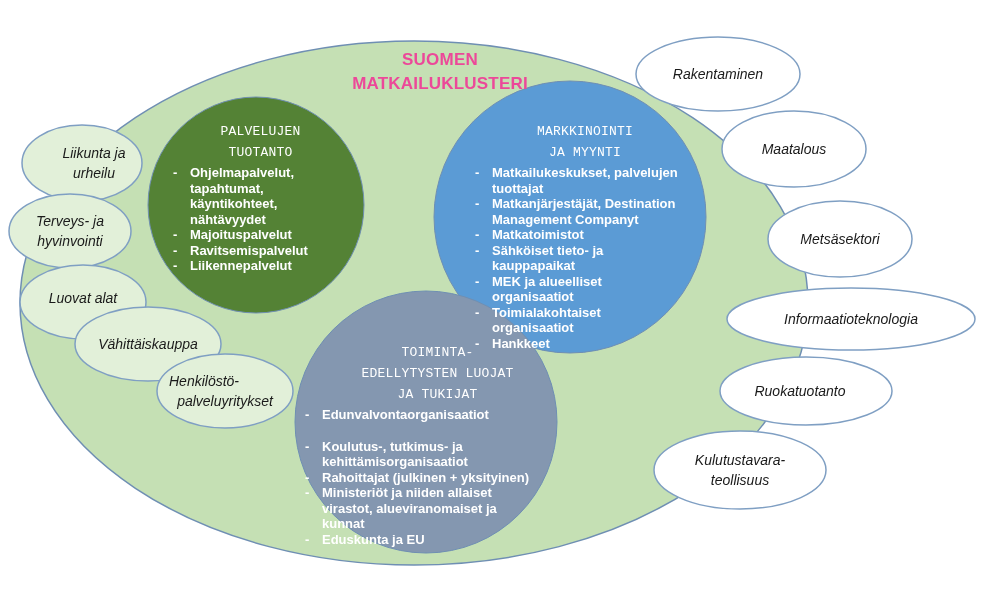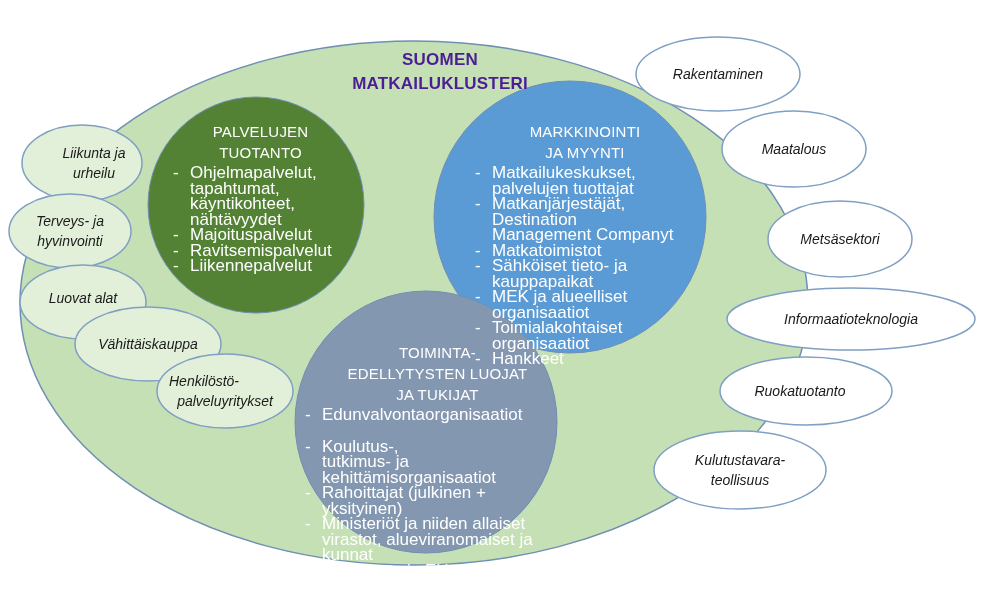--- a/index.html
+++ b/index.html
@@ -1,24 +1,24 @@
 <!DOCTYPE html>
 <html><head>
   <meta charset="utf-8">
   <style>
     html, body { margin: 0; padding: 0; background: #ffffff; }
     body { width: 984px; height: 595px; position: relative; overflow: hidden;
            font-family: "Liberation Sans", "DejaVu Sans", sans-serif; }
     #diagram { position: absolute; left: 0; top: 0; }
     .abs { position: absolute; }
     .title { left: 330px; top: 48px; width: 220px; text-align: center;
-             font-weight: bold; font-size: 17px; line-height: 24px; color: #4c1d95; letter-spacing: 0.2px; }
+             font-weight: bold; font-size: 17px; line-height: 24px; color: #ec4899; letter-spacing: 0.2px; }
     .circle-text { color: #ffffff; }
-    .c-heading { text-align: center; font-size: 15px; line-height: 21px; letter-spacing: 0.2px; }
-    .c-list { list-style: none; margin: 2px 0 0 0; padding: 0; font-size: 17px; line-height: 15.5px; }
+    .c-heading { text-align: center; font-size: 13px; line-height: 21px; letter-spacing: 0.2px; font-family: Liberation Mono, monospace; }
+    .c-list { list-style: none; margin: 2px 0 0 0; padding: 0; font-size: 13px; line-height: 15.5px; font-weight: bold; }
     .c-list li { position: relative; padding-left: 22px; }
     .c-list li::before { content: "-"; position: absolute; left: 5px; }
     .bubble-label { text-align: center; color: #1a1a1a; font-size: 14px; line-height: 20px; font-style: italic; }
   </style>
 </head>
 <body>
 
 <svg id="diagram" width="984" height="595" viewBox="0 0 984 595">
 
   <ellipse id="outer-ellipse" cx="414" cy="303" rx="394" ry="262" fill="#c5e0b4" stroke="#6f8fb3" stroke-width="1.5"></ellipse>

